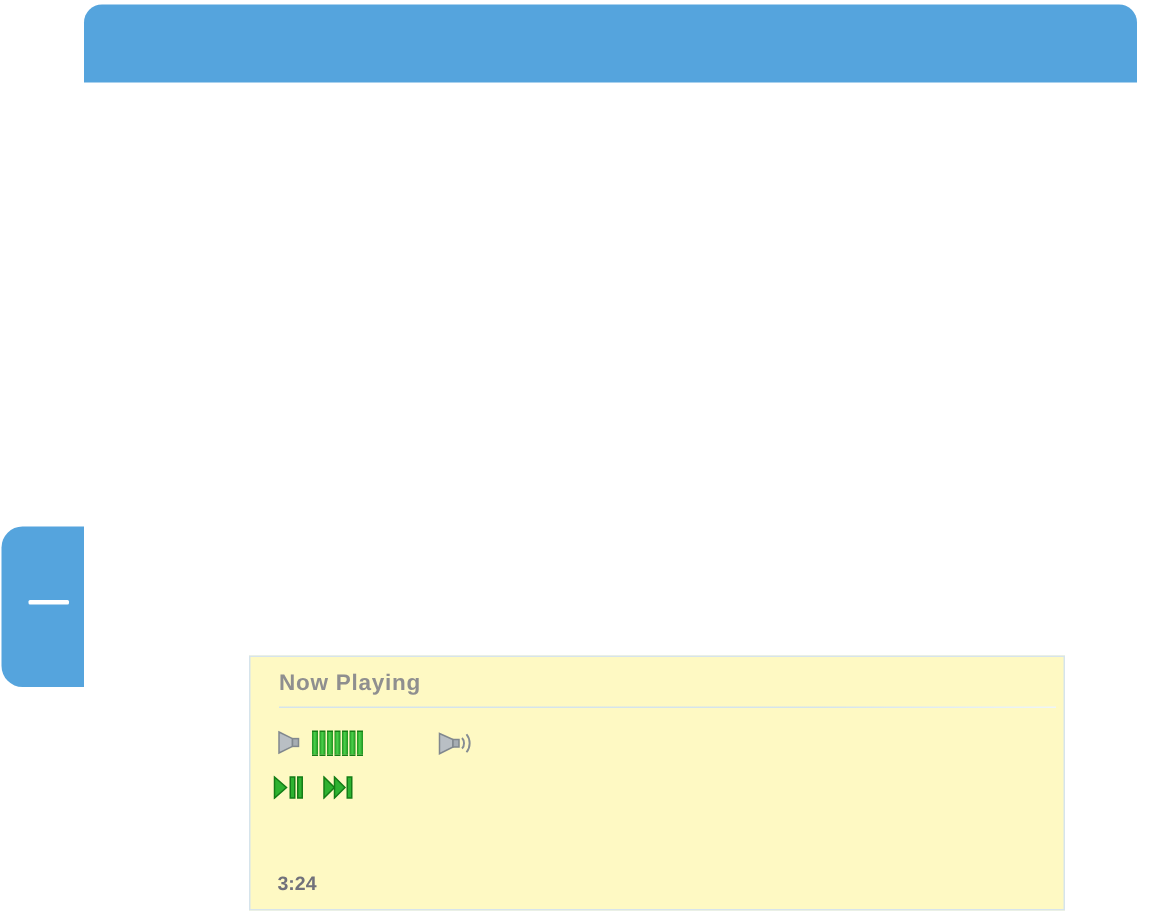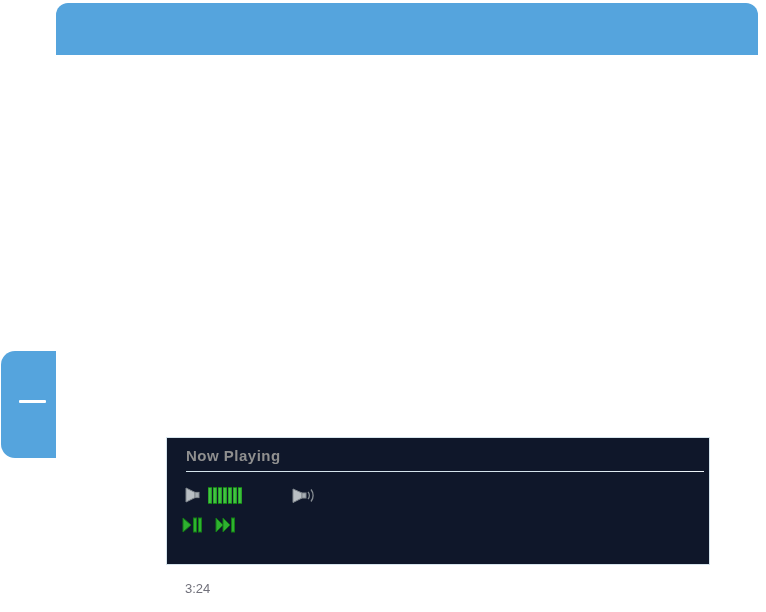--- a/index.html
+++ b/index.html
@@ -34,22 +34,22 @@
     left: 18px; top: 49px;
     width: 27px; height: 3px;
     background: #ffffff;
     border-radius: 1px;
   }
 
   
   .panel {
     position: absolute;
     left: 166px; top: 437px;
-    width: 544px; height: 128px;
-    background: #0f172a;
+    width: 544px; height: 170px;
+    background: #fef9c3;
     border: 1px solid #d6e4ec;
     text-align: right;
   }
   .panel-title {
     position: absolute;
     left: 19px; top: 9px;
     font-size: 15px;
     font-weight: bold;
     letter-spacing: 0.5px;
     color: #8f8f8f;
@@ -97,20 +97,21 @@
     position: absolute;
     left: 17px; top: 112px;
     font-size: 13px;
     color: #71717b;
   }
   .track-time {
     position: absolute;
     left: 18px; top: 143px;
     font-size: 13px;
     color: #71717b;
+    font-weight: bold;
   }
 
   svg { display: block; }
 </style>
 </head>
 <body>
 
 <div class="topbar"></div>
 
 <div class="side-tab">

